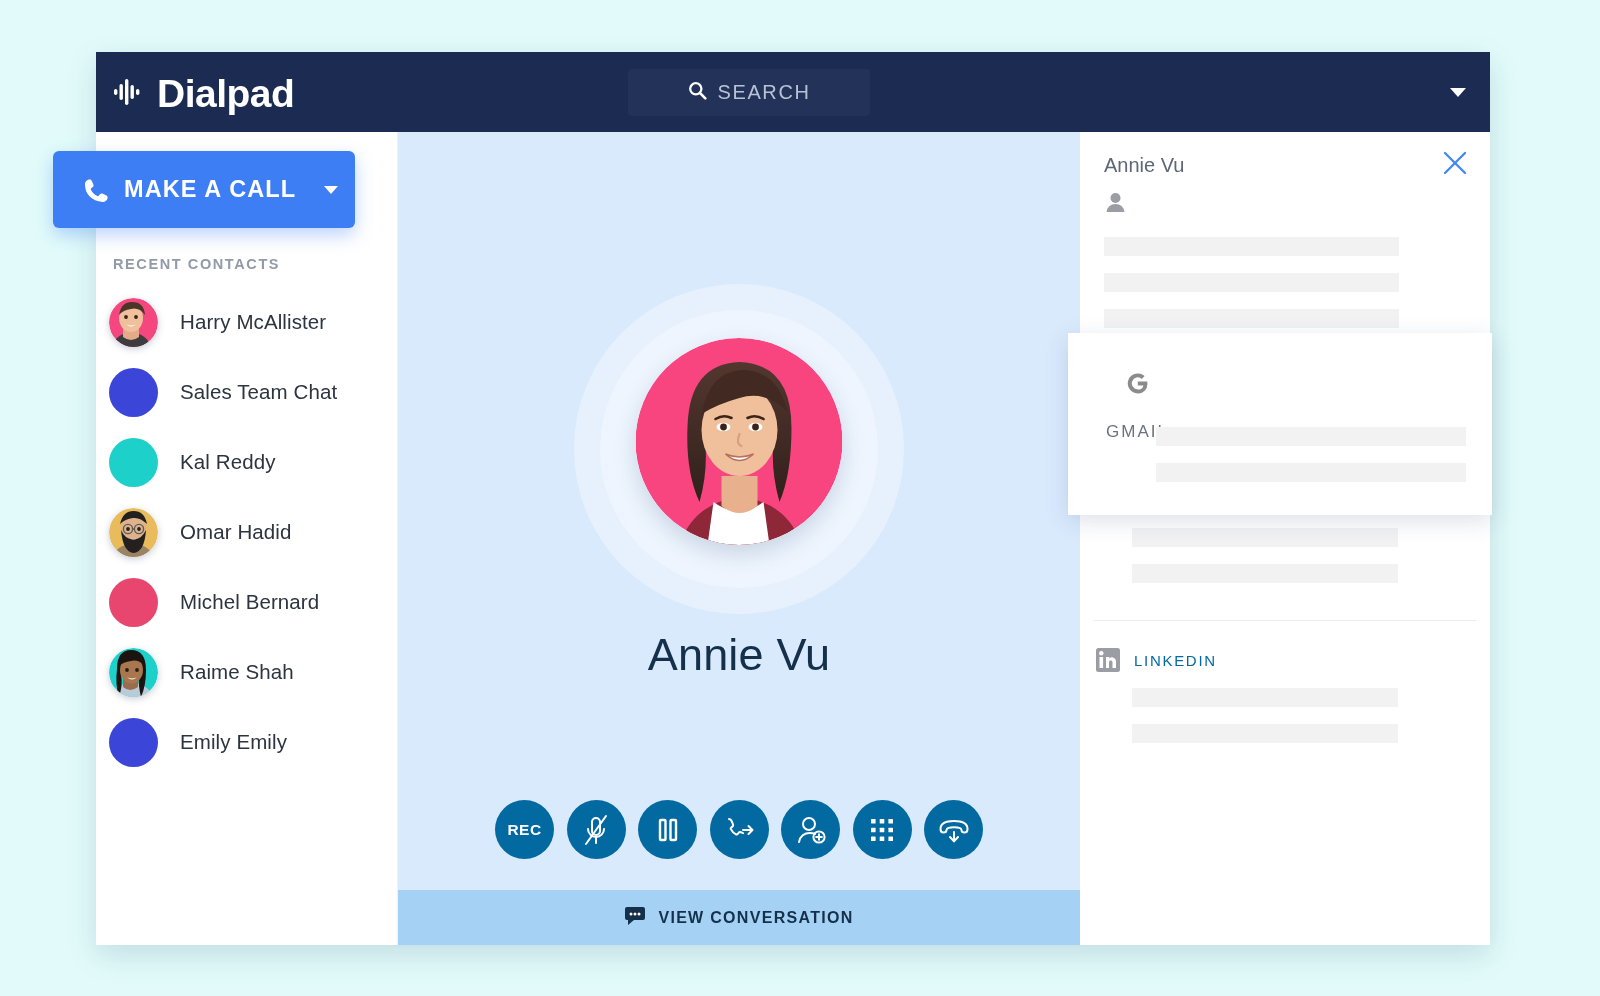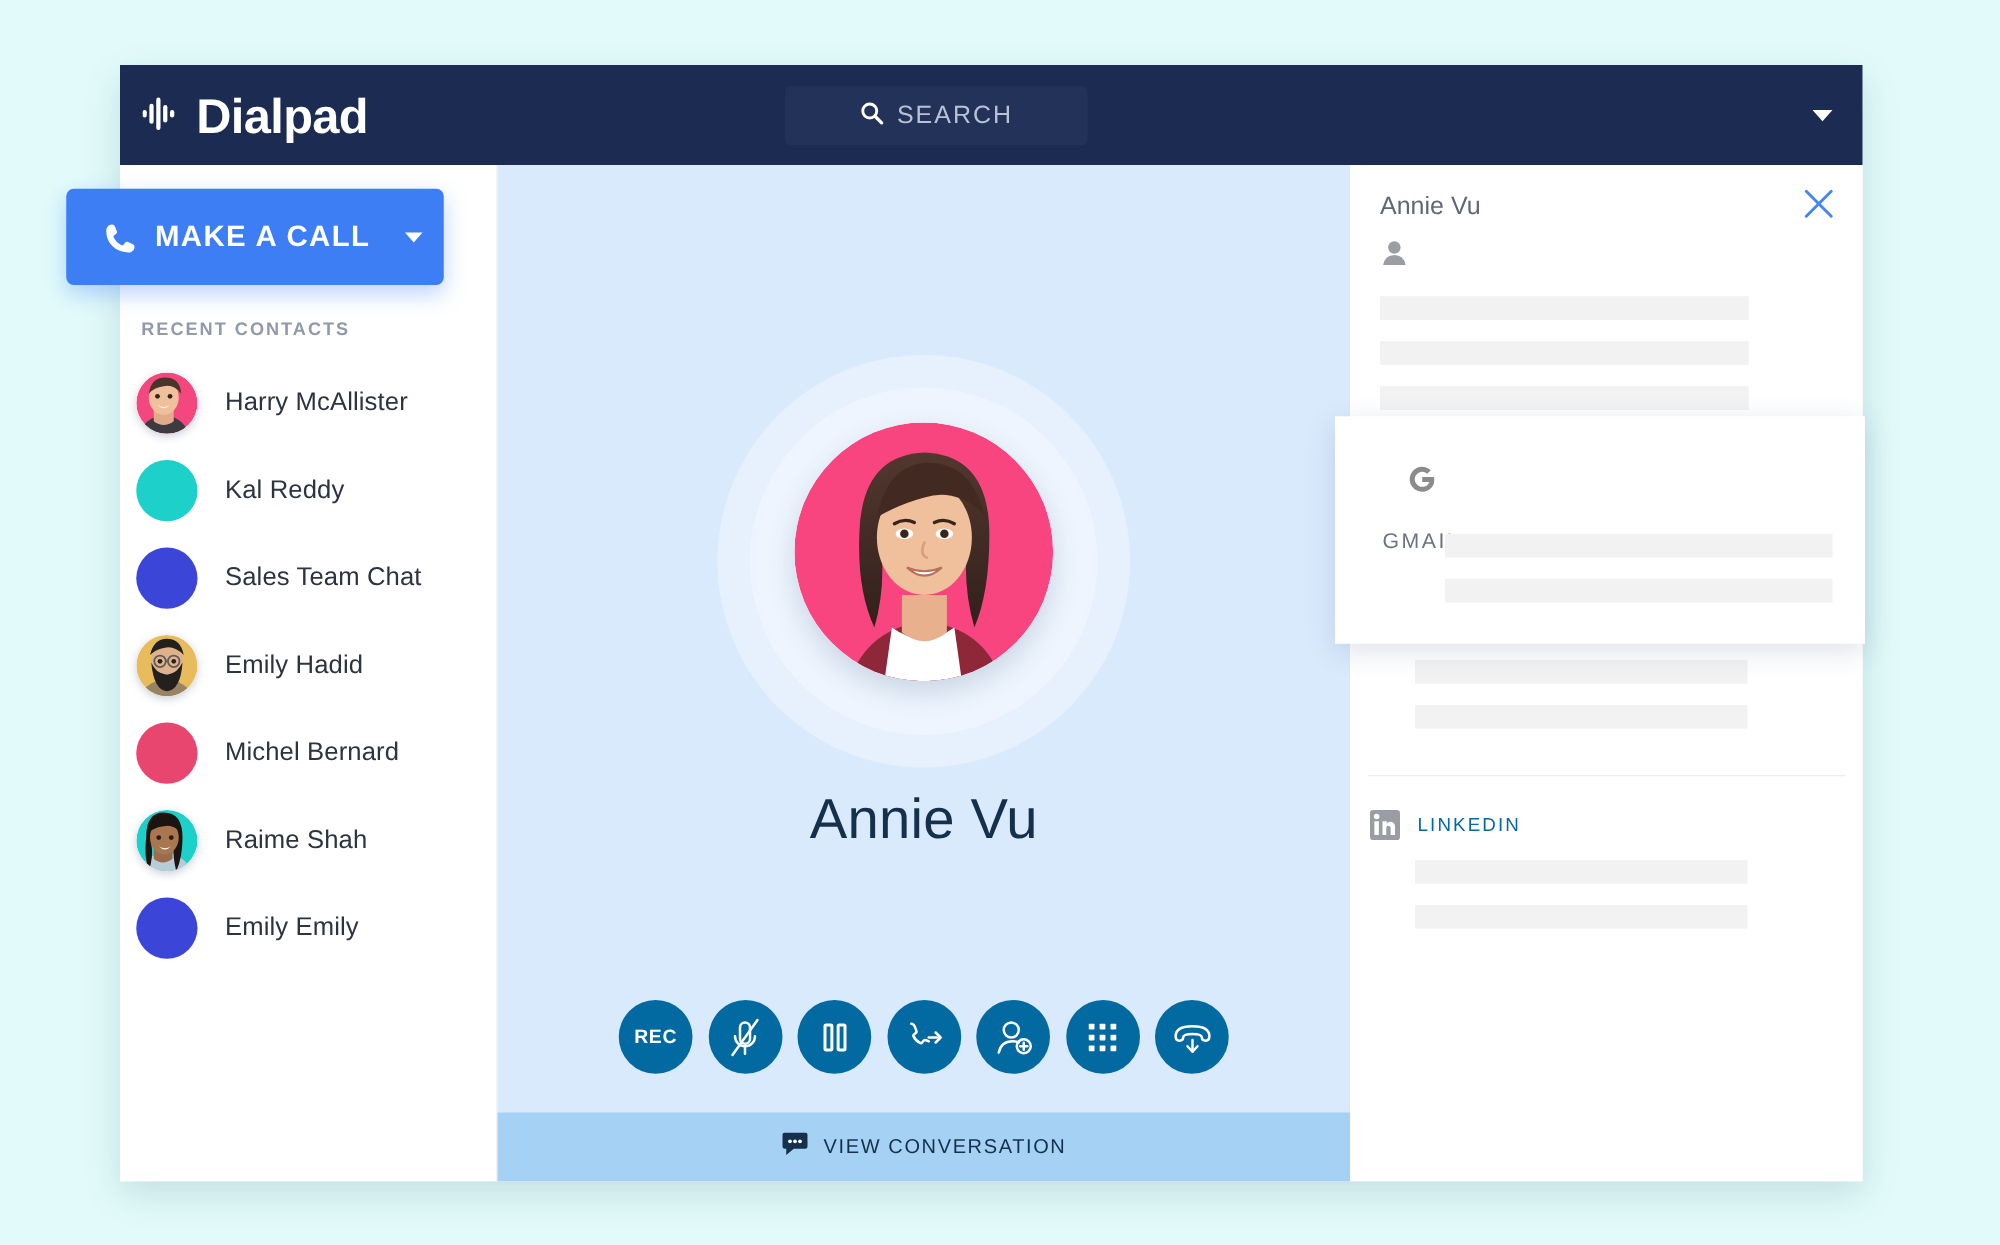--- a/index.html
+++ b/index.html
@@ -159,21 +159,21 @@
 
   
   .conv-bar {
     position: absolute; left: 302px; top: 838px;
     width: 682px; height: 55px;
     background: #a5d1f4;
     display: flex; align-items: center; justify-content: center;
     gap: 12px; cursor: pointer;
   }
   .conv-label {
-    color: #14304a; font-size: 16px; font-weight: 400; letter-spacing: 1.3px;
+    color: #14304a; font-size: 16px; font-weight: 700; letter-spacing: 1.3px;
   }
 
   
   .right-panel {
     position: absolute; left: 984px; top: 80px;
     width: 410px; height: 813px;
     background: #ffffff;
   }
   .rp-title {
     position: absolute; left: 24px; top: 22px;
@@ -267,26 +267,26 @@
                   <ellipse cx="22" cy="20" rx="12" ry="14" fill="#efc09b"></ellipse>
                   <path d="M10 17 q2 -13 13 -13 q12 0 13 13 q-6 -8 -14 -6 q-8 1 -12 6 z" fill="#4a3529"></path>
                   <circle cx="17" cy="19" r="1.9" fill="#33231a"></circle>
                   <circle cx="27" cy="19" r="1.9" fill="#33231a"></circle>
                   <path d="M17 26 q5 5 10 0 q-5 3 -10 0 z" fill="#fff"></path>
                 </g>
               </svg></div>
             <span class="contact-name">Harry McAllister</span>
           </div>
           <div class="contact-row">
+            <div class="avatar-sm" style="background: rgb(59, 70, 216);"></div>
+            <span class="contact-name">Sales Team Chat</span>
+          </div>
+          <div class="contact-row">
             <div class="avatar-sm" style="background: rgb(30, 208, 202);"></div>
             <span class="contact-name">Kal Reddy</span>
-          </div>
-          <div class="contact-row">
-            <div class="avatar-sm" style="background: rgb(59, 70, 216);"></div>
-            <span class="contact-name">Sales Team Chat</span>
           </div>
           <div class="contact-row">
             <div class="avatar-sm photo"><svg width="49" height="49" viewBox="0 0 49 49">
                 <defs>
                   <clipPath id="c2">
                     <circle cx="24.5" cy="24.5" r="24.5"></circle>
                   </clipPath>
                 </defs>
                 <g clip-path="url(#c2)">
                   <rect width="49" height="49" fill="#e8bc5c"></rect>
@@ -297,21 +297,21 @@
                   <circle cx="19" cy="21" r="1.9" fill="#2b2019"></circle>
                   <circle cx="30" cy="21" r="1.9" fill="#2b2019"></circle>
                   <g fill="none" stroke="#5c5c5c" stroke-width="1.4">
                     <circle cx="19" cy="21" r="4.6"></circle>
                     <circle cx="30" cy="21" r="4.6"></circle>
                     <line x1="23.6" y1="21" x2="25.4" y2="21"></line>
                   </g>
                   <path d="M20 30 q4.5 3 9 0 q-4.5 2 -9 0 z" fill="#fff"></path>
                 </g>
               </svg></div>
-            <span class="contact-name">Emily Hadid</span>
+            <span class="contact-name">Omar Hadid</span>
           </div>
           <div class="contact-row">
             <div class="avatar-sm" style="background: rgb(232, 69, 111);"></div>
             <span class="contact-name">Michel Bernard</span>
           </div>
           <div class="contact-row">
             <div class="avatar-sm photo"><svg width="49" height="49" viewBox="0 0 49 49">
                 <defs>
                   <clipPath id="c3">
                     <circle cx="24.5" cy="24.5" r="24.5"></circle>

